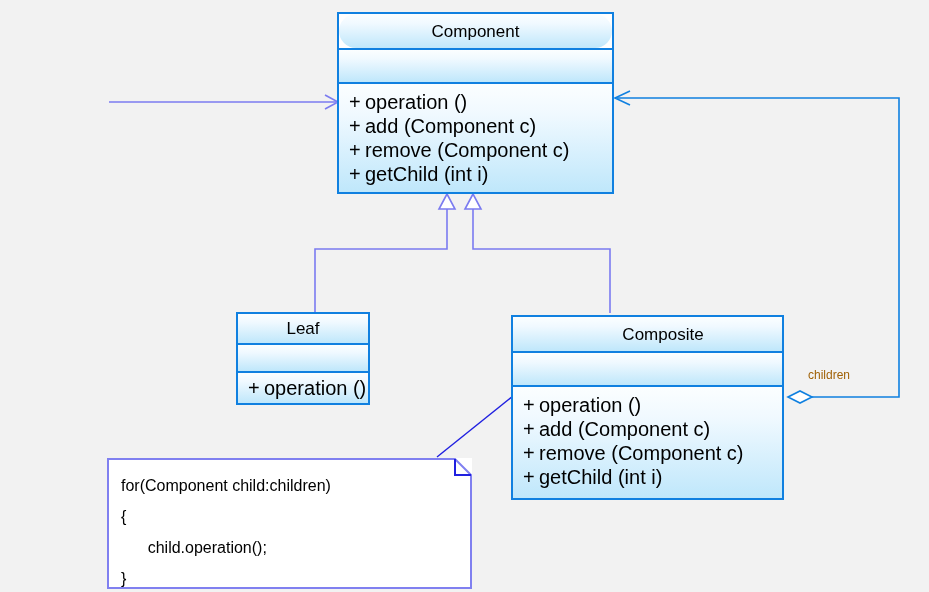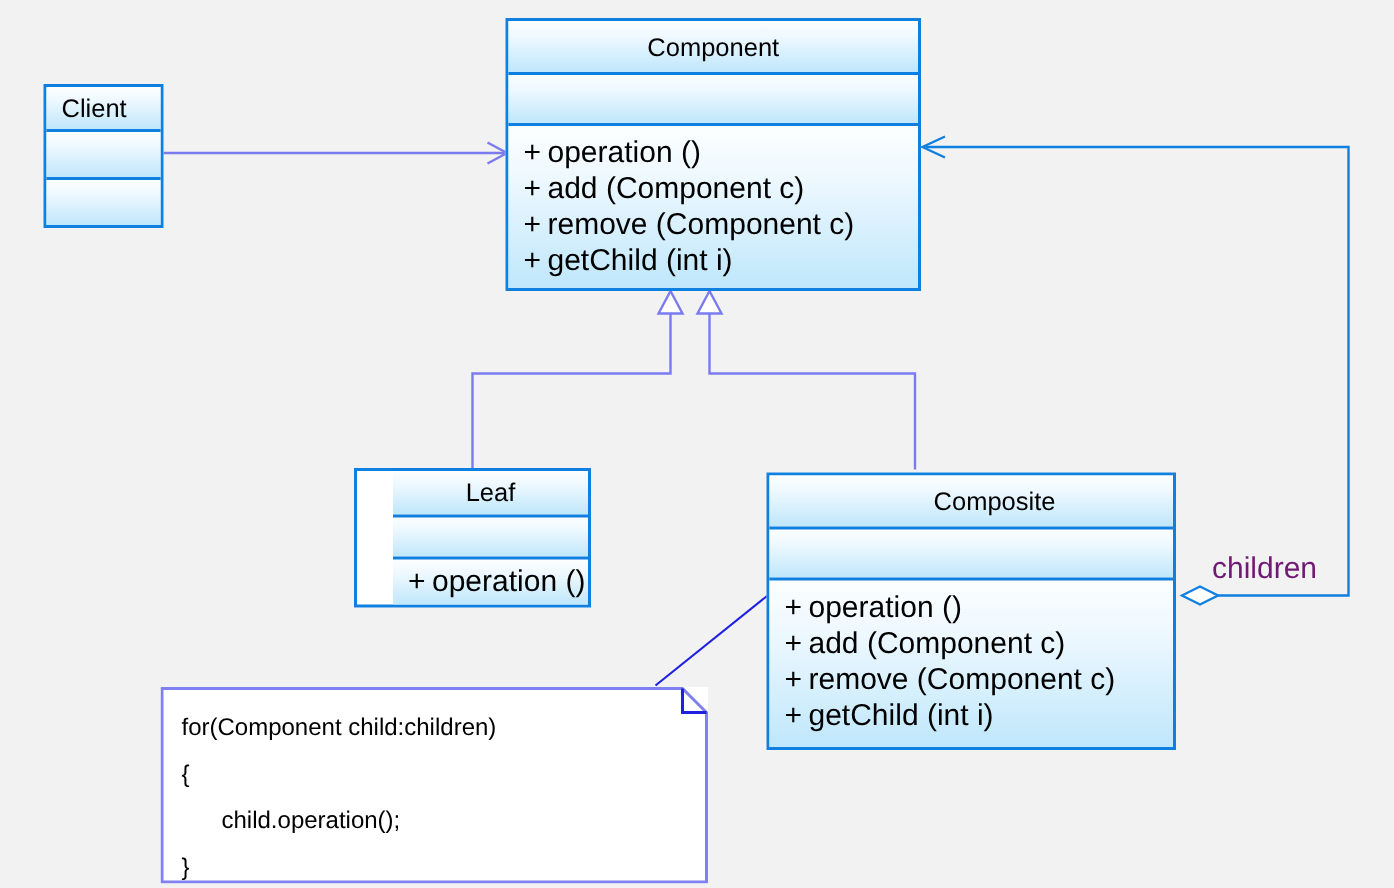--- a/index.html
+++ b/index.html
@@ -69,22 +69,22 @@
     left: 14px;
     top: 12px;
     font-size: 16px;
     color: #000;
     line-height: 31px;
     white-space: pre;
   }
   
   .edge-label {
     position: absolute;
-    font-size: 20px;
-    color: #701a75;
+    font-size: 12px;
+    color: #a16207;
     white-space: nowrap;
   }
   svg.overlay {
     position: absolute;
     left: 0;
     top: 0;
     width: 929px;
     height: 592px;
     pointer-events: none;
   }
@@ -115,46 +115,41 @@
       <polyline points="800,397 899,397 899,98 617,98" fill="none" stroke="#1080e0" stroke-width="1.6"></polyline>
       <polygon points="788,397 800,391 812,397 800,403" fill="#ffffff" stroke="#1080e0" stroke-width="1.6"></polygon>
       <polyline points="630,91 615,98 630,105" fill="none" stroke="#1080e0" stroke-width="1.6"></polyline>
     </g>
 
     <g>
       <line x1="437" y1="457" x2="513" y2="396" stroke="#2020e0" stroke-width="1.4"></line>
     </g>
   </svg>
 
-  <div class="uml-class" style="left:29px; top:56px; width:80px; height:96px;">
-    <div class="uml-row uml-title left" style="height:28px;">Client</div>
-    <div class="uml-row uml-empty" style="height:32px;"></div>
-    <div class="uml-row uml-empty" style="height:32px;"></div>
-  </div>
 
   <div class="uml-class" style="left:337px; top:12px; width:277px; height:182px;">
-    <div class="uml-row uml-title" style="height:34px;">Component</div>
+    <div class="uml-row uml-title" style="height:34px;border-radius:17px;">Component</div>
     <div class="uml-row uml-empty" style="height:34px;"></div>
     <div class="uml-row uml-ops" style="height:110px;">
       <div class="op">
         <span class="vis">+</span><span>operation ()</span>
       </div>
       <div class="op">
         <span class="vis">+</span><span>add (Component c)</span>
       </div>
       <div class="op">
         <span class="vis">+</span><span>remove (Component c)</span>
       </div>
       <div class="op">
         <span class="vis">+</span><span>getChild (int i)</span>
       </div>
     </div>
   </div>
 
-  <div class="uml-class" style="left:236px; top:312px; width:158px; height:93px;padding-left:24px;">
+  <div class="uml-class" style="left:236px; top:312px; width:134px; height:93px;">
     <div class="uml-row uml-title" style="height:29px;">Leaf</div>
     <div class="uml-row uml-empty" style="height:28px;"></div>
     <div class="uml-row uml-ops" style="height:32px; padding-top:3px;">
       <div class="op">
         <span class="vis">+</span><span>operation ()</span>
       </div>
     </div>
   </div>
 
   <div class="uml-class" style="left:511px; top:315px; width:273px; height:185px;">

